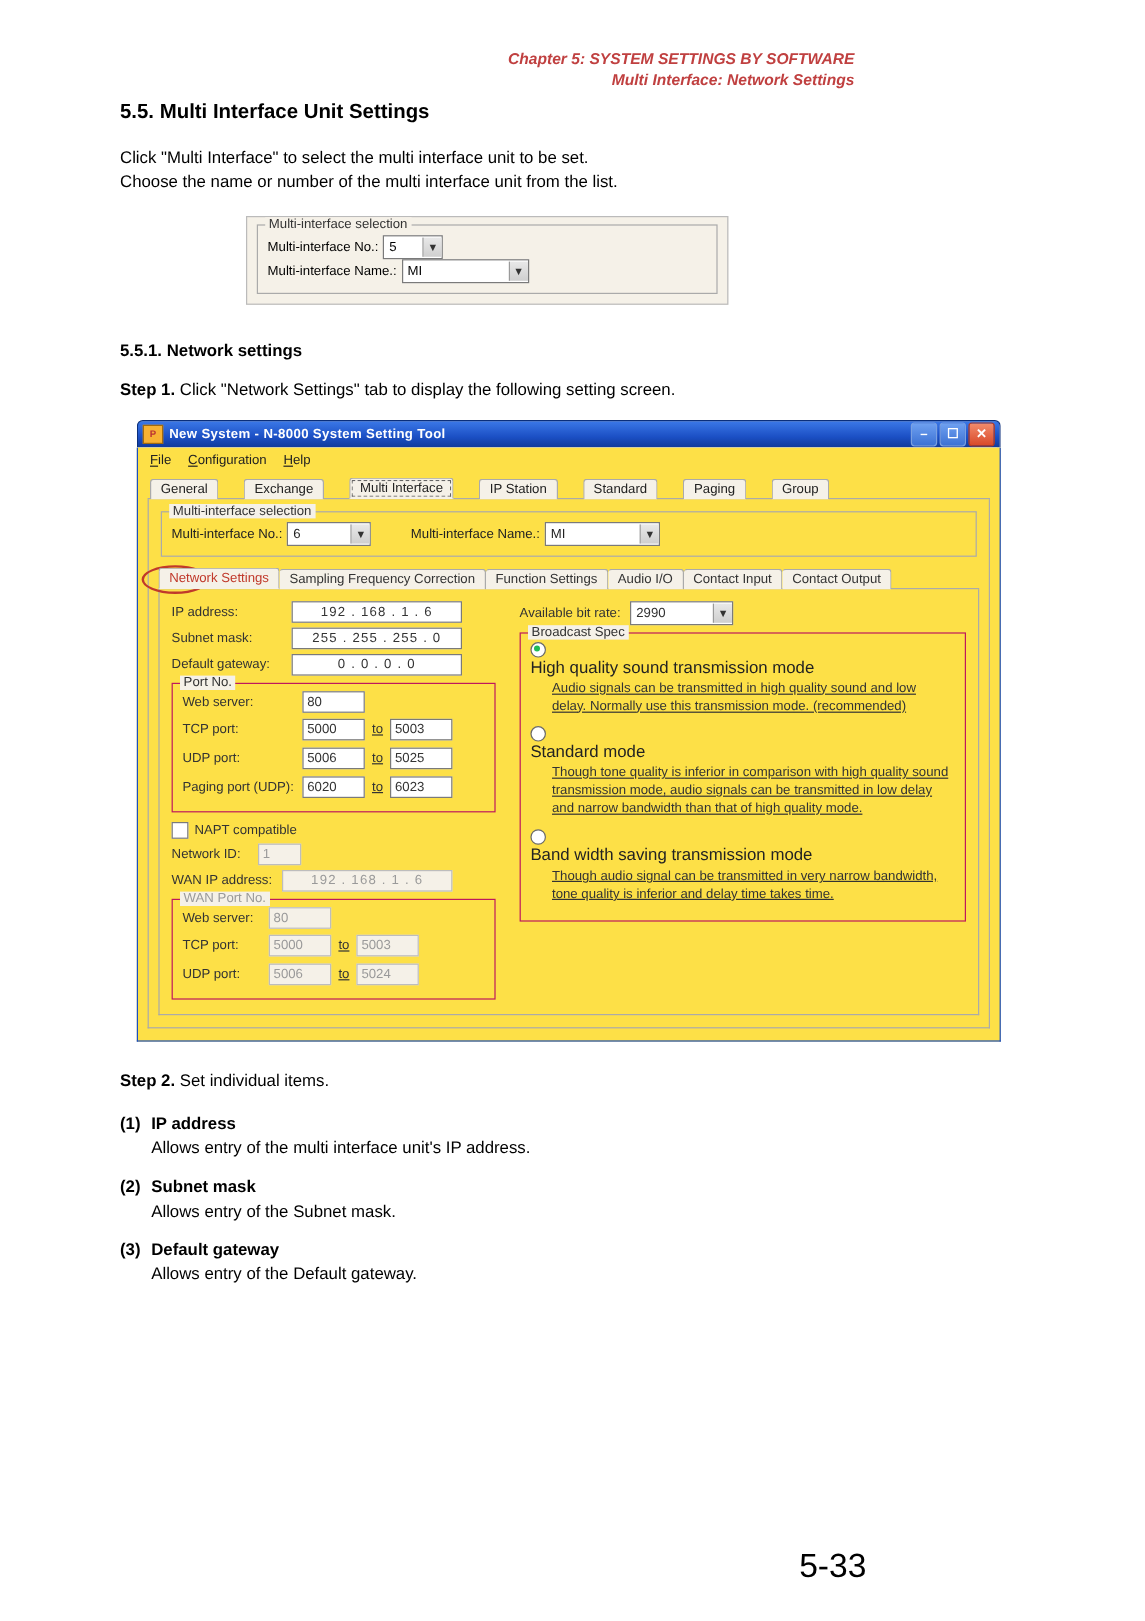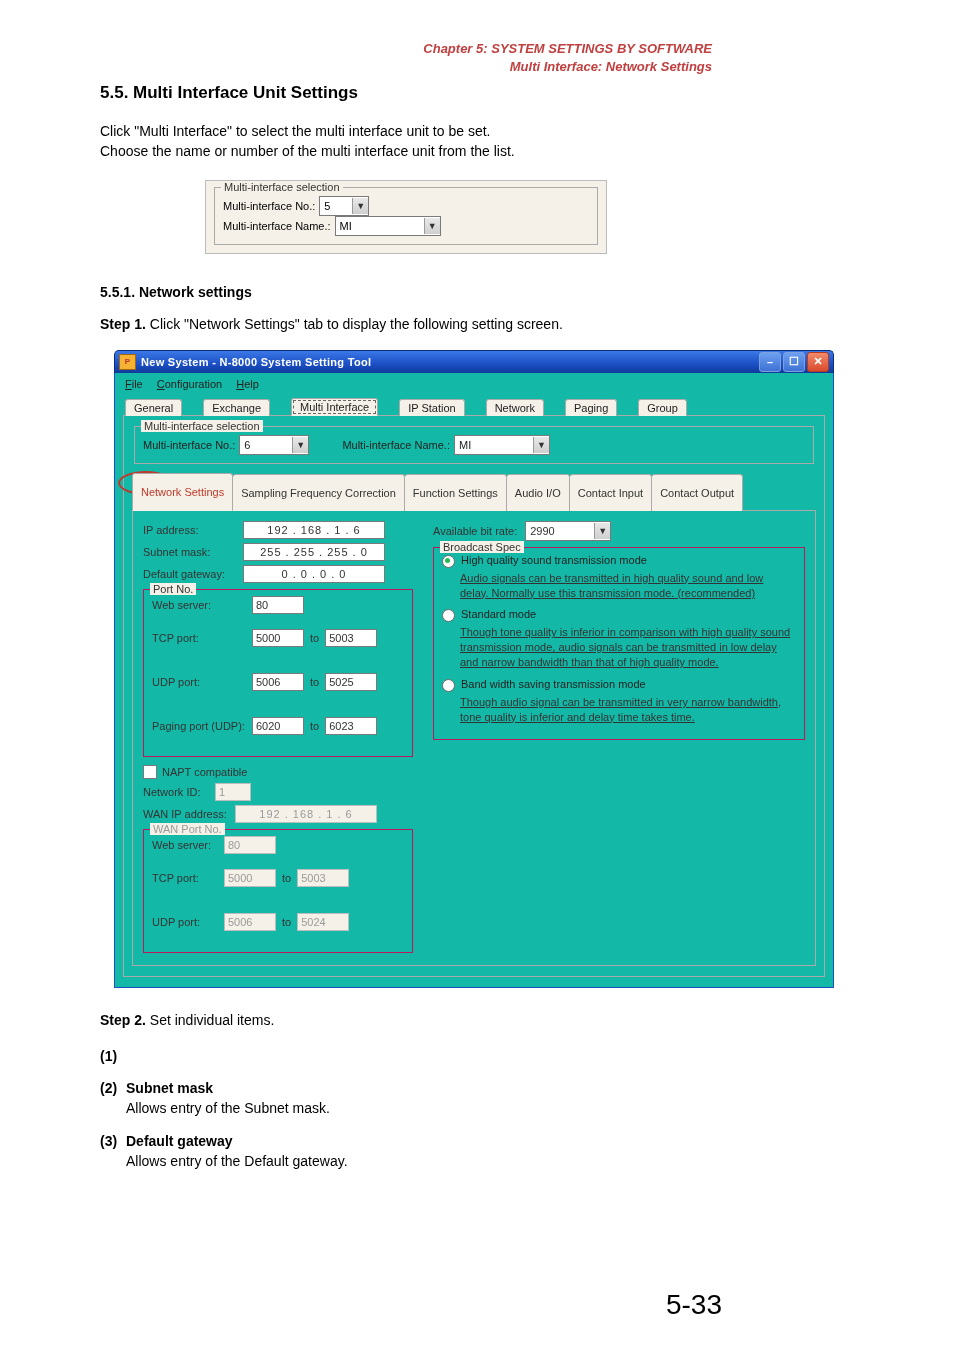--- a/index.html
+++ b/index.html
@@ -144,21 +144,21 @@
     width: 20px; height: 18px;
     border: 1px solid #7aa0e0;
     border-radius: 3px;
     display: flex; align-items: center; justify-content: center;
     font-size: 11px;
     background: linear-gradient(#6ea0f0,#3d72d4);
     color:#fff;
   }
   .win-btn.close { background: linear-gradient(#f28b6b,#d94a2a); border-color:#b83a1e; }
   .win-body {
-    background: #14b8a6;
+    background: #fde047;
     border: 1px solid #1b4fc4;
     border-top: none;
     padding: 2px 6px 10px 6px;
   }
   .menubar {
     display: flex;
     gap: 14px;
     padding: 3px 4px 5px 4px;
     font-size: 11px;
     color: #222;
@@ -206,21 +206,21 @@
   .subtabrow {
     display: flex;
     align-items: flex-end;
     border-bottom: 1px solid #aaa;
     margin-top: 8px;
   }
   .subtab {
     border: 1px solid #aaa;
     border-bottom: none;
     background: #f5f1e8;
-    padding: 12px 8px;
+    padding: 2px 8px;
     font-size: 11px;
     margin-right: 0px;
     border-top-left-radius: 3px;
     border-top-right-radius: 3px;
     position: relative;
     top: 1px;
     color: #333;
   }
   .subtab.active {
     color: #c0392b;
@@ -276,36 +276,36 @@
   }
   .fieldset-s .legend {
     position: absolute;
     top: -7px;
     left: 6px;
     background: #f5f1e8;
     padding: 0 3px;
     font-size: 11px;
     color: #333;
   }
-  .to { margin: 14px 6px; font-size: 11px; }
+  .to { margin: 4px 6px; font-size: 11px; text-decoration: underline; }
   .ghost { color: #9a9a9a; }
   .ghost .tbox, .ghost .ipbox { background: #f5f1e8; border-color:#bdbdbd; color:#9a9a9a; }
   .chk {
     width: 12px; height: 12px; border: 1px solid #7a7a7a; background: #fff; display:inline-block;
     margin-right: 5px; vertical-align: middle;
   }
   .radio {
     width: 11px; height: 11px; border: 1px solid #6a6a6a; border-radius: 50%; background: #fff;
     display:inline-block; margin-right: 6px; vertical-align: top; position: relative; flex-shrink:0;
     margin-top:1px;
   }
   .radio.sel::after {
     content:""; position:absolute; left:2px; top:2px; width:5px; height:5px; background:#2b5; border-radius:50%;
   }
-  .opt { display:flex; margin-bottom: 3px; font-size:11px; }
+  .opt { display:flex; margin-bottom: 3px; font-size:14px;flex-direction:column; }
   .opt .txt { flex:1; }
   .opt-desc { font-size: 11px; color:#333; margin: 0 0 8px 18px; line-height:1.35;text-decoration:underline; }
 
   .callout {
     width: 38px; height: 22px;
     border: 2px solid #c0392b;
     border-radius: 50%;
     position: absolute;
     pointer-events: none;
   }
@@ -387,21 +387,21 @@
         <span><u>F</u>ile</span>
         <span><u>C</u>onfiguration</span>
         <span><u>H</u>elp</span>
       </div>
 
       <div class="tabrow">
         <span class="tab">General</span>
         <span class="tab">Exchange</span>
         <span class="tab active highlight">Multi Interface</span>
         <span class="tab">IP Station</span>
-        <span class="tab">Network</span>
+        <span class="tab">Standard</span>
         <span class="tab">Paging</span>
         <span class="tab">Group</span>
       </div>
 
       <div class="inner-panel">
         <div class="fieldset" style="margin:4px 2px 2px 2px;">
           <span class="legend">Multi-interface selection</span>
           <span class="inline-field">
             <label>Multi-interface No.:</label>
             <span class="dropdown">
@@ -544,20 +544,24 @@
 
   <p class="step">
     <b>Step 2.</b>
     <span> </span>
     <span>Set individual items.</span>
   </p>
 
   <div class="items">
     <div class="item-row">
       <span class="item-num">(1)</span>
+      <span class="item-body">
+        <span class="item-title">IP address</span><br>
+        <span>Allows entry of the multi interface unit's IP address.</span>
+      </span>
     </div>
     <div class="item-row">
       <span class="item-num">(2)</span>
       <span class="item-body">
         <span class="item-title">Subnet mask</span><br>
         <span>Allows entry of the Subnet mask.</span>
       </span>
     </div>
     <div class="item-row">
       <span class="item-num">(3)</span>

